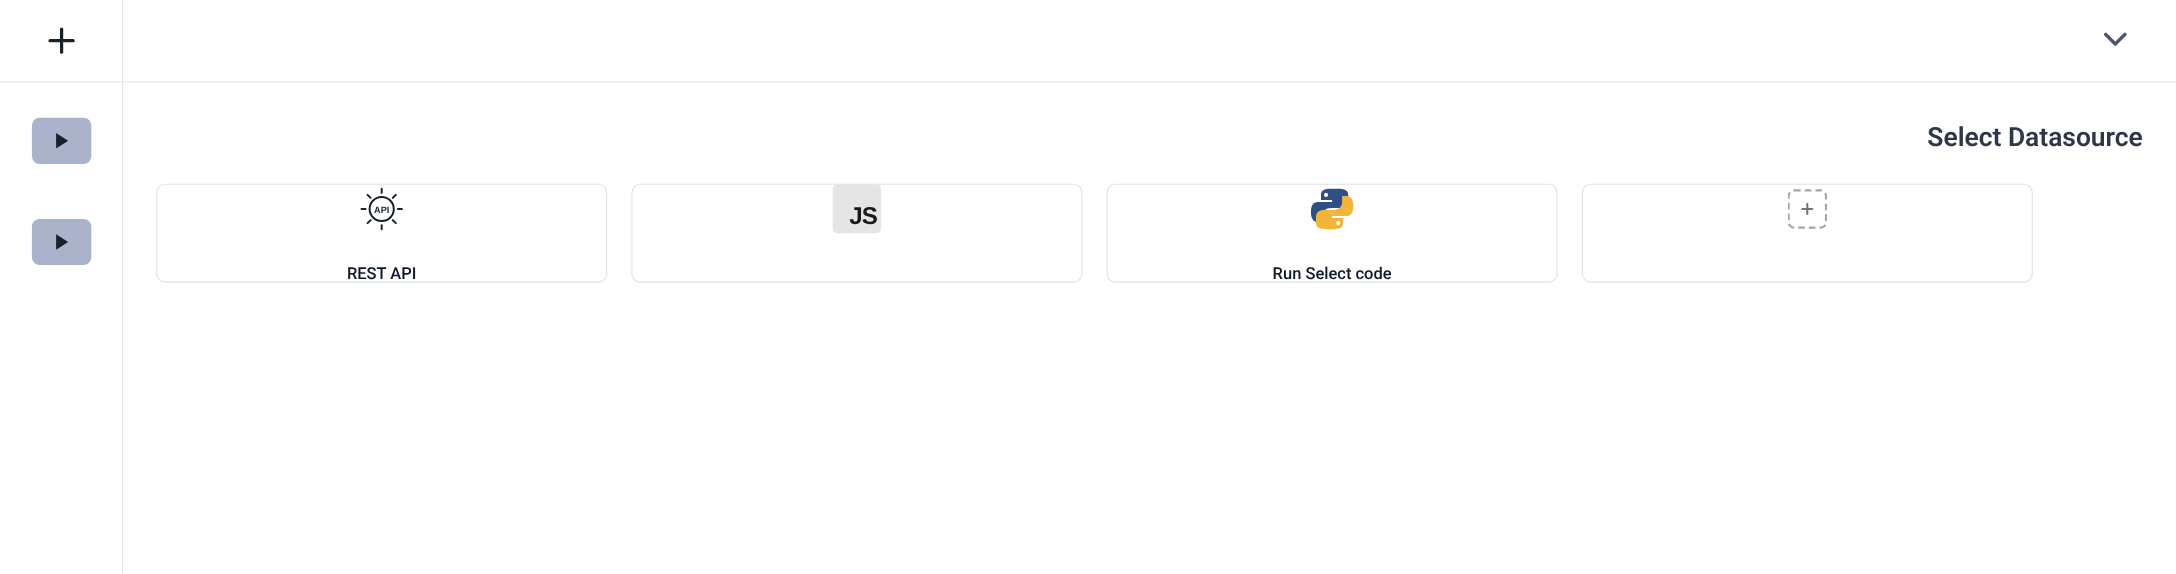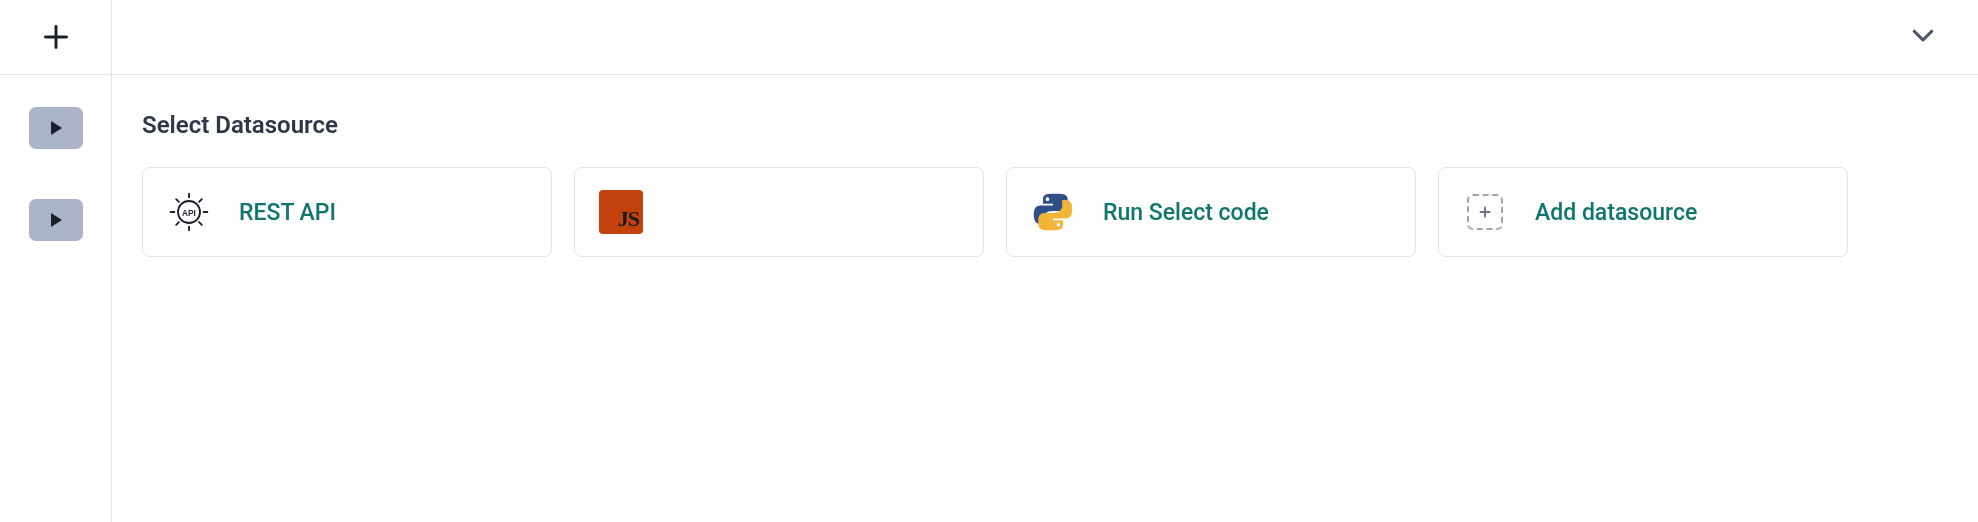--- a/index.html
+++ b/index.html
@@ -43,20 +43,21 @@
       height: 30px;
       stroke: #4a5568;
       stroke-width: 2.5;
       fill: none;
       stroke-linecap: round;
       stroke-linejoin: round;
     }
     .main-area {
       display: flex;
       height: calc(100% - 75px);
+      text-align: right;
     }
     .sidebar {
       width: 112px;
       border-right: 1px solid #e4e4e4;
       padding-top: 32px;
       display: flex;
       flex-direction: column;
       align-items: center;
       gap: 50px;
     }
@@ -95,49 +96,50 @@
     .card {
       width: 410px;
       height: 90px;
       border: 1px solid #e2e2e2;
       border-radius: 8px;
       display: flex;
       align-items: center;
       padding: 0 24px;
       gap: 28px;
       cursor: pointer;
+      flex-direction: column;
     }
     .card-icon {
       width: 44px;
       height: 44px;
       display: flex;
       align-items: center;
       justify-content: center;
       flex-shrink: 0;
     }
     .card-label {
-      font-size: 23px;
+      font-size: 15px;
       font-weight: 500;
-      color: #0f766e;
+      color: #0f172a;
     }
     
     .gear-icon svg {
       width: 44px;
       height: 44px;
     }
     
     .js-icon {
-      background: #c2410c;
+      background: #e5e5e5;
       width: 44px;
       height: 44px;
       border-radius: 4px;
       display: flex;
       align-items: flex-end;
       justify-content: flex-end;
-      font-family: Liberation Serif, serif;
+      font-family: Liberation Sans, sans-serif;
       font-weight: 900;
       font-size: 22px;
       color: #1a1a1a;
       padding: 3px 4px 2px 4px;
       letter-spacing: -1px;
     }
     
     .py-icon svg {
       width: 44px;
       height: 44px;
@@ -223,18 +225,17 @@
 
       <div class="card">
         <div class="card-icon">
           <div class="dashed-plus">
             <svg viewBox="0 0 24 24">
               <line x1="12" y1="6" x2="12" y2="18"></line>
               <line x1="6" y1="12" x2="18" y2="12"></line>
             </svg>
           </div>
         </div>
-        <span class="card-label">Add datasource</span>
       </div>
 
     </div>
   </main>
 </div>
 
 </body></html>

